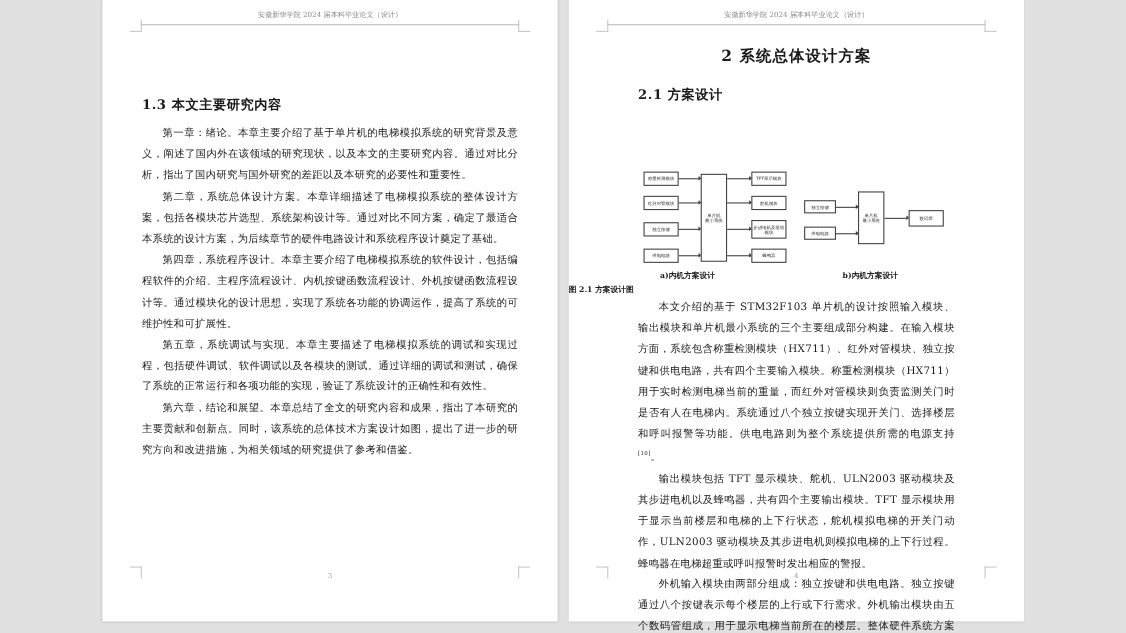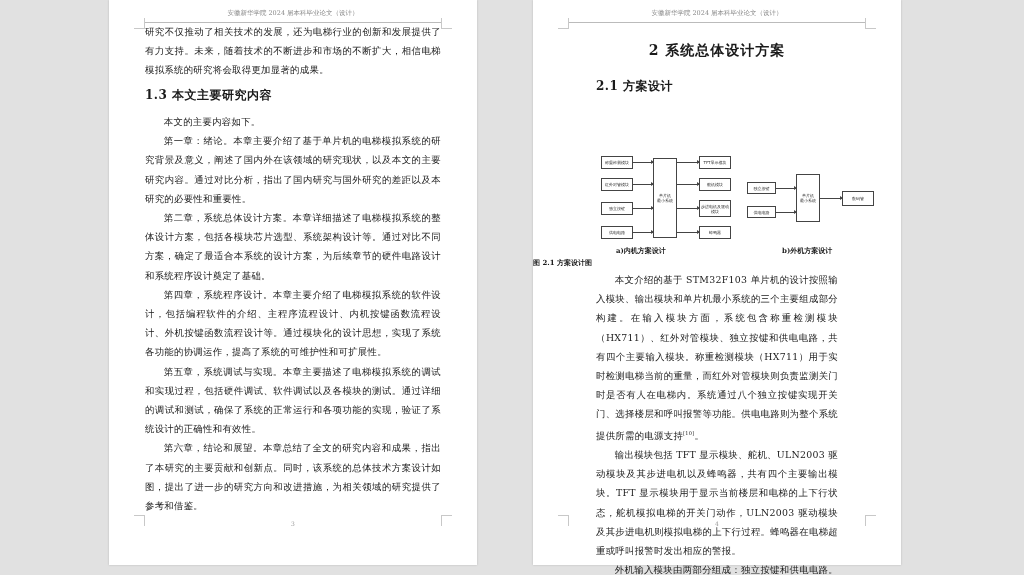--- a/index.html
+++ b/index.html
@@ -3,24 +3,23 @@
 <meta charset="utf-8">
 <style>
   html, body { margin:0; padding:0; }
   body {
     width:1024px; height:575px; overflow:hidden;
     background:#e1e1e1; position:relative;
     font-family: "DejaVu Serif", "Liberation Serif", serif;
     color:#1a1a1a;
   }
   .page {
-    position:absolute; top:0; width:368px; height:565px;
+    position:absolute; top:0; width:414px; height:565px;
     background:#ffffff;
     box-shadow: 0 0 2px rgba(0,0,0,0.18);
-    margin-left: 16px;
   }
   #page3 { left:93px; }
   #page4 { left:517px; }
 
   .header-text {
     position:absolute; top:9px; left:0; right:0; text-align:center;
     font-size:6.5px; color:#888;
   }
   .header-line {
     position:absolute; top:22px; left:35px; right:35px; height:1px; background:#bbb;
@@ -72,28 +71,24 @@
 <body>
 
 <div class="page" id="page3">
   <div class="header-text">安徽新华学院 2024 届本科毕业论文（设计）</div>
   <div class="header-line"></div>
   <div class="corner c-tl"></div>
   <div class="corner c-tr"></div>
   <div class="corner c-bl"></div>
   <div class="corner c-br"></div>
 
-  <div class="body-text" style="top:22px;">
-    <p>研究不仅推动了相关技术的发展，还为电梯行业的创新和发展提供了有力支持。未来，随着技术的不断进步和市场的不断扩大，相信电梯模拟系统的研究将会取得更加显著的成果。</p>
-  </div>
 
   <div class="h2" style="top:87px;">1.3  本文主要研究内容</div>
 
   <div class="body-text" style="top:112px;">
-    <p class="indent">本文的主要内容如下。</p>
     <p class="indent">第一章：绪论。本章主要介绍了基于单片机的电梯模拟系统的研究背景及意义，阐述了国内外在该领域的研究现状，以及本文的主要研究内容。通过对比分析，指出了国内研究与国外研究的差距以及本研究的必要性和重要性。</p>
     <p class="indent">第二章，系统总体设计方案。本章详细描述了电梯模拟系统的整体设计方案，包括各模块芯片选型、系统架构设计等。通过对比不同方案，确定了最适合本系统的设计方案，为后续章节的硬件电路设计和系统程序设计奠定了基础。</p>
     <p class="indent">第四章，系统程序设计。本章主要介绍了电梯模拟系统的软件设计，包括编程软件的介绍、主程序流程设计、内机按键函数流程设计、外机按键函数流程设计等。通过模块化的设计思想，实现了系统各功能的协调运作，提高了系统的可维护性和可扩展性。</p>
     <p class="indent">第五章，系统调试与实现。本章主要描述了电梯模拟系统的调试和实现过程，包括硬件调试、软件调试以及各模块的测试。通过详细的调试和测试，确保了系统的正常运行和各项功能的实现，验证了系统设计的正确性和有效性。</p>
     <p class="indent">第六章，结论和展望。本章总结了全文的研究内容和成果，指出了本研究的主要贡献和创新点。同时，该系统的总体技术方案设计如图，提出了进一步的研究方向和改进措施，为相关领域的研究提供了参考和借鉴。</p>
   </div>
 
   <div class="page-num">3</div>
 </div>
 
@@ -142,21 +137,21 @@
     <div class="line arrow" style="left:180px; top:32px; width:20px;"></div>
     <div class="line arrow" style="left:180px; top:56px; width:20px;"></div>
 
     <div class="box" style="left:200px; top:18px; width:24px; height:48px; white-space:pre-line;">单片机
 最小系统</div>
 
     <div class="line arrow" style="left:224px; top:42px; width:22px;"></div>
 
     <div class="box" style="left:246px; top:35px; width:32px; height:15px;">数码管</div>
 
-    <div class="sub-caption" style="left:186px; top:90px;">b)外机方案设计</div>
+    <div class="sub-caption" style="left:186px; top:90px;">b)内机方案设计</div>
   </div>
   <div class="fig-caption" style="top:258px;">图 2.1  方案设计图</div>
 
   <div class="body-text" style="top:270px; left:63px; right:63px;">
     <p class="indent"><span>本文介绍的基于 STM32F103 单片机的设计按照输入模块、输出模块和单片机最小系统的三个主要组成部分构建。在输入模块方面，系统包含称重检测模块（HX711）、红外对管模块、独立按键和供电电路，共有四个主要输入模块。称重检测模块（HX711）用于实时检测电梯当前的重量，而红外对管模块则负责监测关门时是否有人在电梯内。系统通过八个独立按键实现开关门、选择楼层和呼叫报警等功能。供电电路则为整个系统提供所需的电源支持</span><sup>[10]</sup><span>。</span></p>
     <p class="indent">输出模块包括 TFT 显示模块、舵机、ULN2003 驱动模块及其步进电机以及蜂鸣器，共有四个主要输出模块。TFT 显示模块用于显示当前楼层和电梯的上下行状态，舵机模拟电梯的开关门动作，ULN2003 驱动模块及其步进电机则模拟电梯的上下行过程。蜂鸣器在电梯超重或呼叫报警时发出相应的警报。</p>
     <p class="indent">外机输入模块由两部分组成：独立按键和供电电路。独立按键通过八个按键表示每个楼层的上行或下行需求。外机输出模块由五个数码管组成，用于显示电梯当前所在的楼层。整体硬件系统方案设计如图 2.1 所示。</p>
   </div>
 
   <div class="page-num">4</div>

